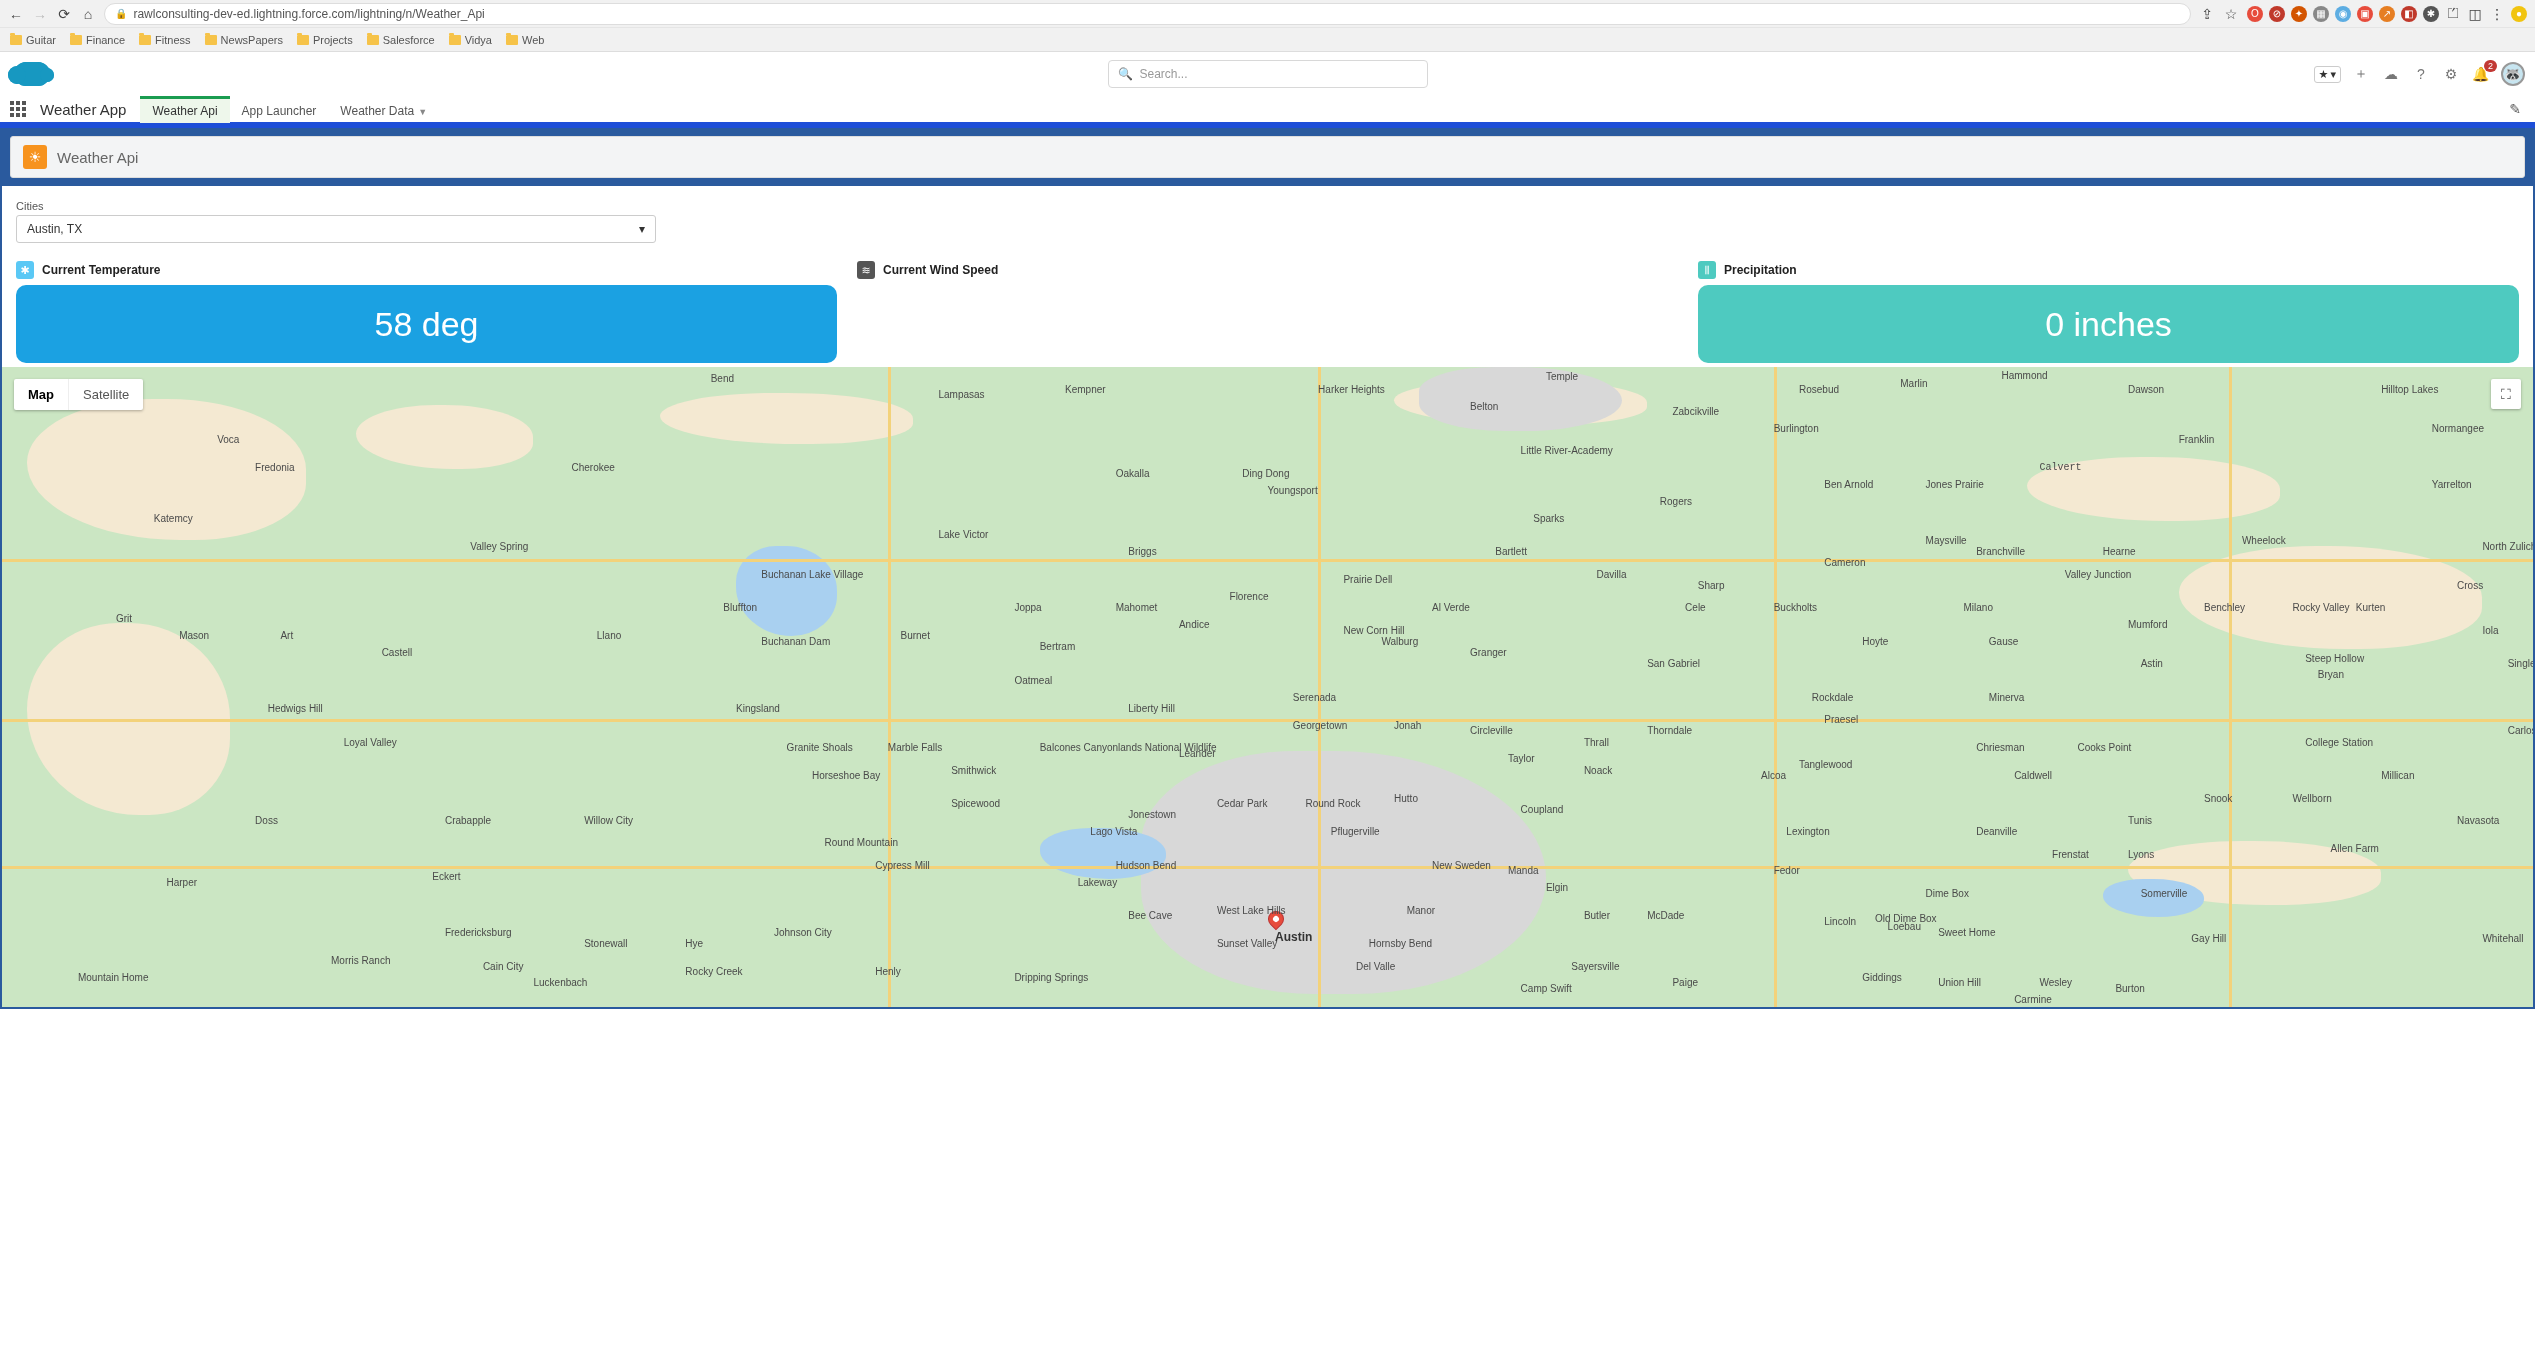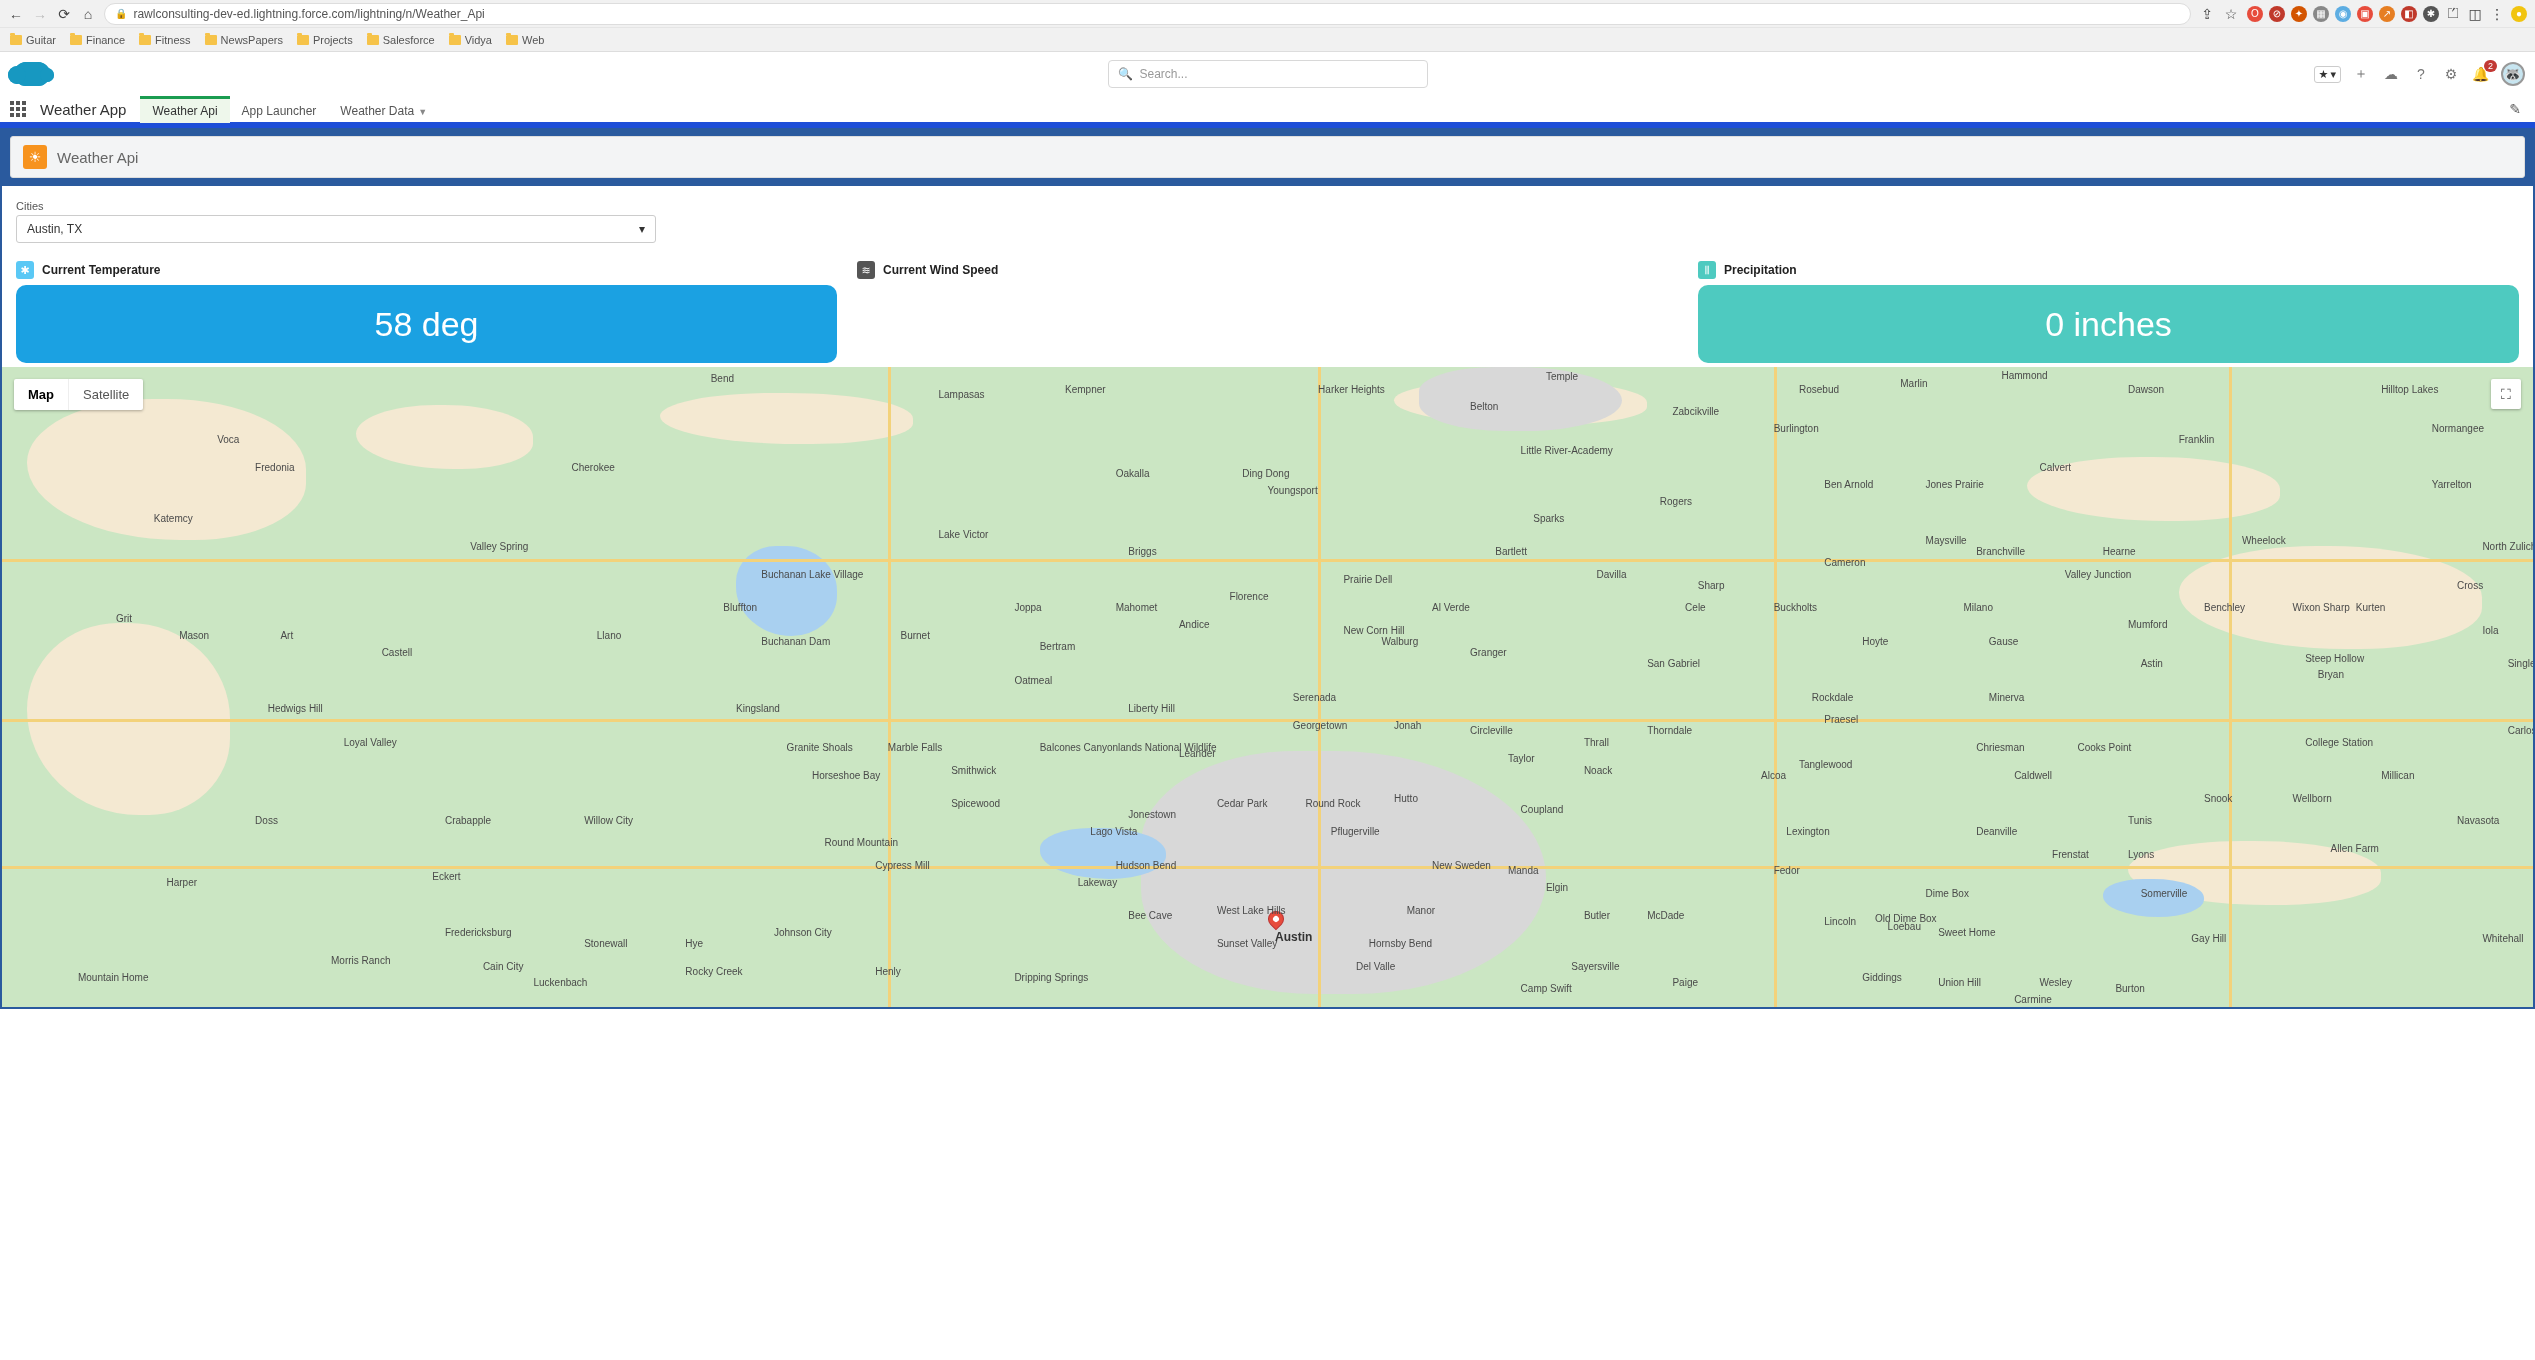--- a/index.html
+++ b/index.html
@@ -286,21 +286,21 @@
           <div class="map-label" style="left: 58%; top: 5.25%;">Belton</div>
           <div class="map-label" style="left: 60%; top: 12.25%;">Little River-Academy</div>
           <div class="map-label" style="left: 86%; top: 10.5%;">Franklin</div>
           <div class="map-label" style="left: 96%; top: 8.75%;">Normangee</div>
           <div class="map-label" style="left: 22.5%; top: 14.875%;">Cherokee</div>
           <div class="map-label" style="left: 8.5%; top: 10.5%;">Voca</div>
           <div class="map-label" style="left: 10%; top: 14.875%;">Fredonia</div>
           <div class="map-label" style="left: 44%; top: 15.75%;">Oakalla</div>
           <div class="map-label" style="left: 49%; top: 15.75%;">Ding Dong</div>
           <div class="map-label" style="left: 50%; top: 18.375%;">Youngsport</div>
-          <div class="map-label" style="left: 80.5%; top: 14.875%;">Calvert</div>
+          <div class="map-label" style="left: 80.5%; top: 14.875%; font-family: Liberation Mono, monospace;">Calvert</div>
           <div class="map-label" style="left: 72%; top: 17.5%;">Ben Arnold</div>
           <div class="map-label" style="left: 76%; top: 17.5%;">Jones Prairie</div>
           <div class="map-label" style="left: 96%; top: 17.5%;">Yarrelton</div>
           <div class="map-label" style="left: 60.5%; top: 22.75%; text-align: center;">Sparks</div>
           <div class="map-label" style="left: 65.5%; top: 20.125%;">Rogers</div>
           <div class="map-label" style="left: 76%; top: 26.25%;">Maysville</div>
           <div class="map-label" style="left: 78%; top: 28%;">Branchville</div>
           <div class="map-label" style="left: 83%; top: 28%;">Hearne</div>
           <div class="map-label" style="left: 88.5%; top: 26.25%;">Wheelock</div>
           <div class="map-label" style="left: 98%; top: 27.125%;">North Zulich</div>
@@ -318,21 +318,21 @@
           <div class="map-label" style="left: 28.5%; top: 36.75%;">Bluffton</div>
           <div class="map-label" style="left: 40%; top: 36.75%;">Joppa</div>
           <div class="map-label" style="left: 44%; top: 36.75%;">Mahomet</div>
           <div class="map-label" style="left: 48.5%; top: 35%;">Florence</div>
           <div class="map-label" style="left: 56.5%; top: 36.75%;">Al Verde</div>
           <div class="map-label" style="left: 66.5%; top: 36.75%;">Cele</div>
           <div class="map-label" style="left: 70%; top: 36.75%;">Buckholts</div>
           <div class="map-label" style="left: 77.5%; top: 36.75%;">Milano</div>
           <div class="map-label" style="left: 84%; top: 39.375%;">Mumford</div>
           <div class="map-label" style="left: 87%; top: 36.75%;">Benchley</div>
-          <div class="map-label" style="left: 90.5%; top: 36.75%;">Wixon Sharp</div>
+          <div class="map-label" style="left: 90.5%; top: 36.75%;">Rocky Valley</div>
           <div class="map-label" style="left: 93%; top: 36.75%;">Kurten</div>
           <div class="map-label" style="left: 97%; top: 33.25%;">Cross</div>
           <div class="map-label" style="left: 98%; top: 40.25%;">Iola</div>
           <div class="map-label" style="left: 4.5%; top: 38.5%;">Grit</div>
           <div class="map-label" style="left: 7%; top: 41.125%;">Mason</div>
           <div class="map-label" style="left: 11%; top: 41.125%;">Art</div>
           <div class="map-label" style="left: 15%; top: 43.75%;">Castell</div>
           <div class="map-label" style="left: 23.5%; top: 41.125%;">Llano</div>
           <div class="map-label" style="left: 30%; top: 42%;">Buchanan Dam</div>
           <div class="map-label" style="left: 35.5%; top: 41.125%;">Burnet</div>

